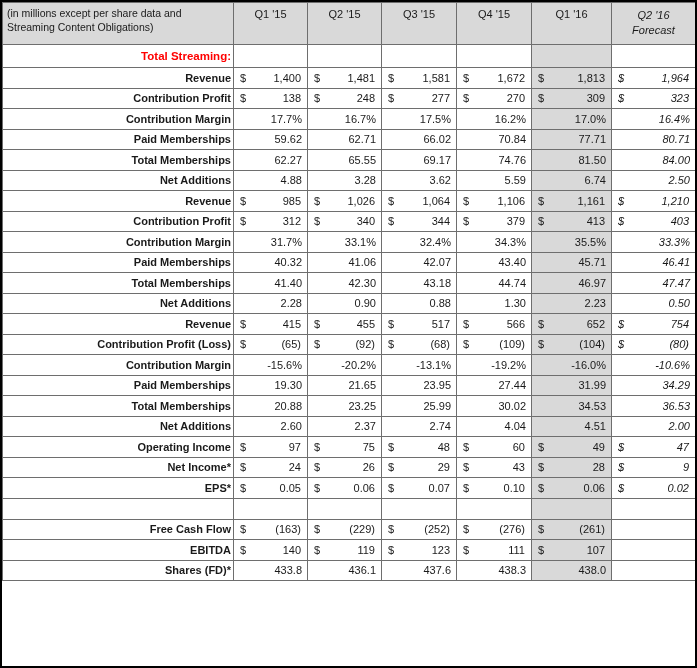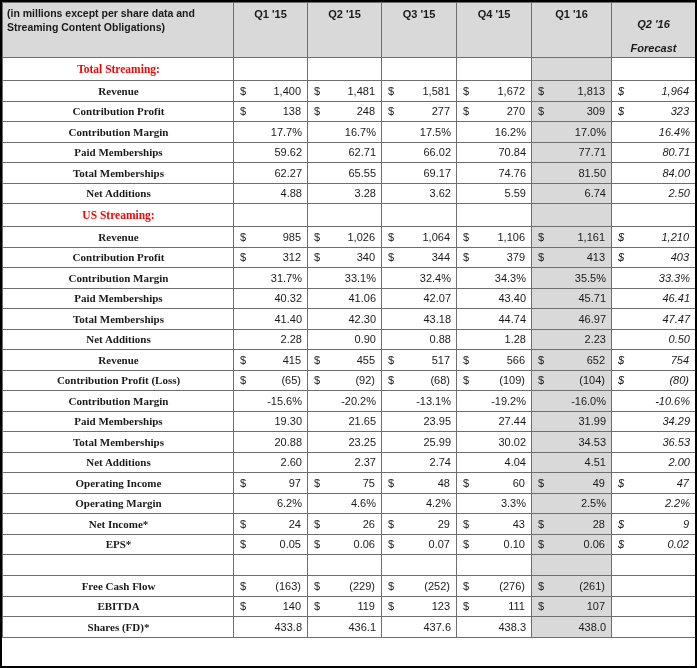--- a/index.html
+++ b/index.html
@@ -18,48 +18,47 @@
     width: 693px;
   }
   table.fin th, table.fin td {
     border: 1px solid #6e6e6e;
     overflow: hidden;
     white-space: nowrap;
   }
   
   thead th {
     background: #d9d9d9;
-    font-weight: bold;
+    font-weight: normal;
     font-size: 11px;
     color: #1a1a1a;
     vertical-align: top;
     padding-top: 5px;
     height: 35px;
     text-align: center;
   }
   th.header-label {
     text-align: left;
     font-size: 10.5px;
     line-height: 13.5px;
     padding: 4px 4px 0 4px;
     white-space: normal;
   }
   th.forecast { font-style: italic; }
-  th.forecast .fline { line-height: 15px; margin-top: 9px; }
+  th.forecast .fline { line-height: 15px; }
   
   tr.section-row td { height: 20px; }
   tr.data-row td { height: 17.5px; }
   tr.blank-row td { height: 18px; }
   td.label {
-    text-align: center;
+    text-align: right;
     font-weight: bold;
     font-size: 11px;
     color: #1a1a1a;
     padding: 0 2px 0 3px;
-    font-family: Liberation Serif, serif;
   }
   td.section-title {
     color: #ff0000;
     font-weight: bold;
     font-size: 11.5px;
     padding-left: 3px;
   }
   td.num {
     text-align: right;
     font-size: 11px;
@@ -225,29 +224,20 @@
         </tr>
         <tr class="data-row">
           <td class="label">Net Additions</td>
           <td class="val num">4.88</td>
           <td class="val num">3.28</td>
           <td class="val num">3.62</td>
           <td class="val num">5.59</td>
           <td class="val hl num">6.74</td>
           <td class="val it num">2.50</td>
         </tr>
-        <tr class="section-row">
-          <td class="label section-title">US Streaming:</td>
-          <td class="val"></td>
-          <td class="val"></td>
-          <td class="val"></td>
-          <td class="val"></td>
-          <td class="val hl"></td>
-          <td class="val it"></td>
-        </tr>
         <tr class="data-row">
           <td class="label">Revenue</td>
           <td class="val">
             <div class="acct">
               <span class="cur">$</span>
               <span class="n">985</span>
             </div>
           </td>
           <td class="val">
             <div class="acct">
@@ -344,21 +334,21 @@
           <td class="val num">43.18</td>
           <td class="val num">44.74</td>
           <td class="val hl num">46.97</td>
           <td class="val it num">47.47</td>
         </tr>
         <tr class="data-row">
           <td class="label">Net Additions</td>
           <td class="val num">2.28</td>
           <td class="val num">0.90</td>
           <td class="val num">0.88</td>
-          <td class="val num">1.28</td>
+          <td class="val num">1.30</td>
           <td class="val hl num">2.23</td>
           <td class="val it num">0.50</td>
         </tr>
         <tr class="data-row">
           <td class="label">Revenue</td>
           <td class="val">
             <div class="acct">
               <span class="cur">$</span>
               <span class="n">415</span>
             </div>
@@ -502,29 +492,20 @@
             </div>
           </td>
           <td class="val it">
             <div class="acct">
               <span class="cur">$</span>
               <span class="n">47</span>
             </div>
           </td>
         </tr>
         <tr class="data-row">
-          <td class="label">Operating Margin</td>
-          <td class="val num">6.2%</td>
-          <td class="val num">4.6%</td>
-          <td class="val num">4.2%</td>
-          <td class="val num">3.3%</td>
-          <td class="val hl num">2.5%</td>
-          <td class="val it num">2.2%</td>
-        </tr>
-        <tr class="data-row">
           <td class="label">Net Income*</td>
           <td class="val">
             <div class="acct">
               <span class="cur">$</span>
               <span class="n">24</span>
             </div>
           </td>
           <td class="val">
             <div class="acct">
               <span class="cur">$</span>

